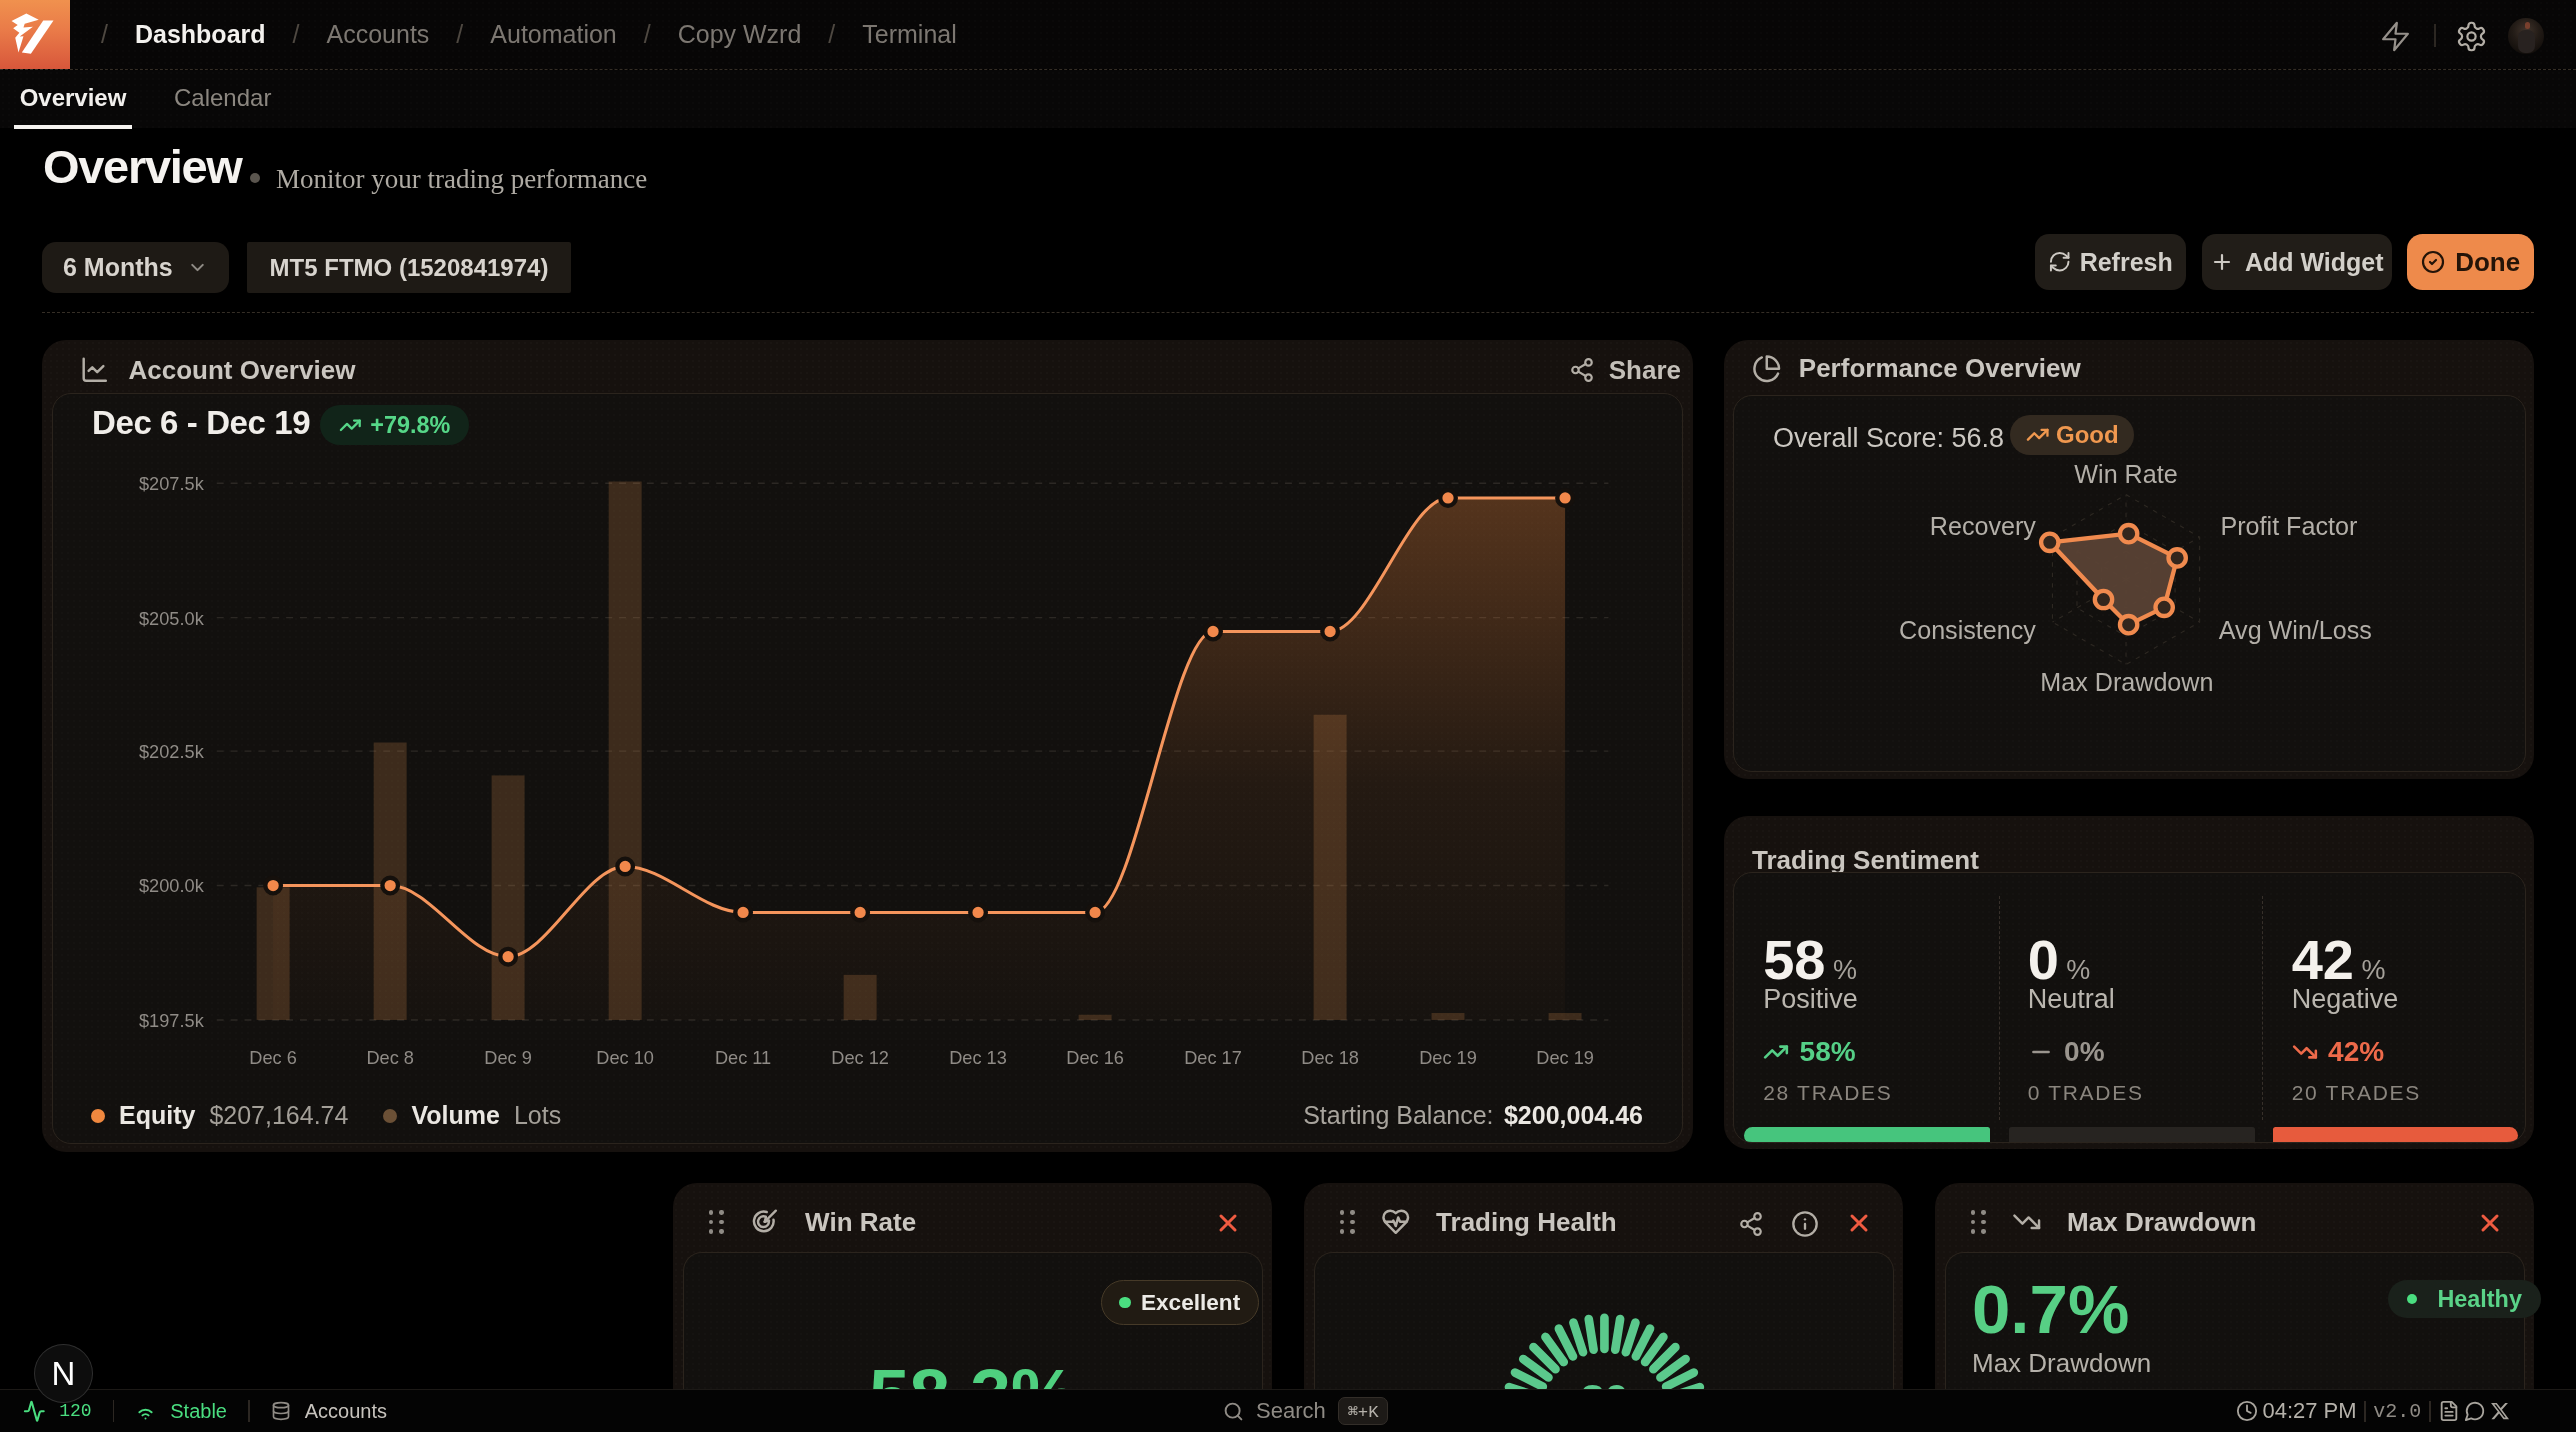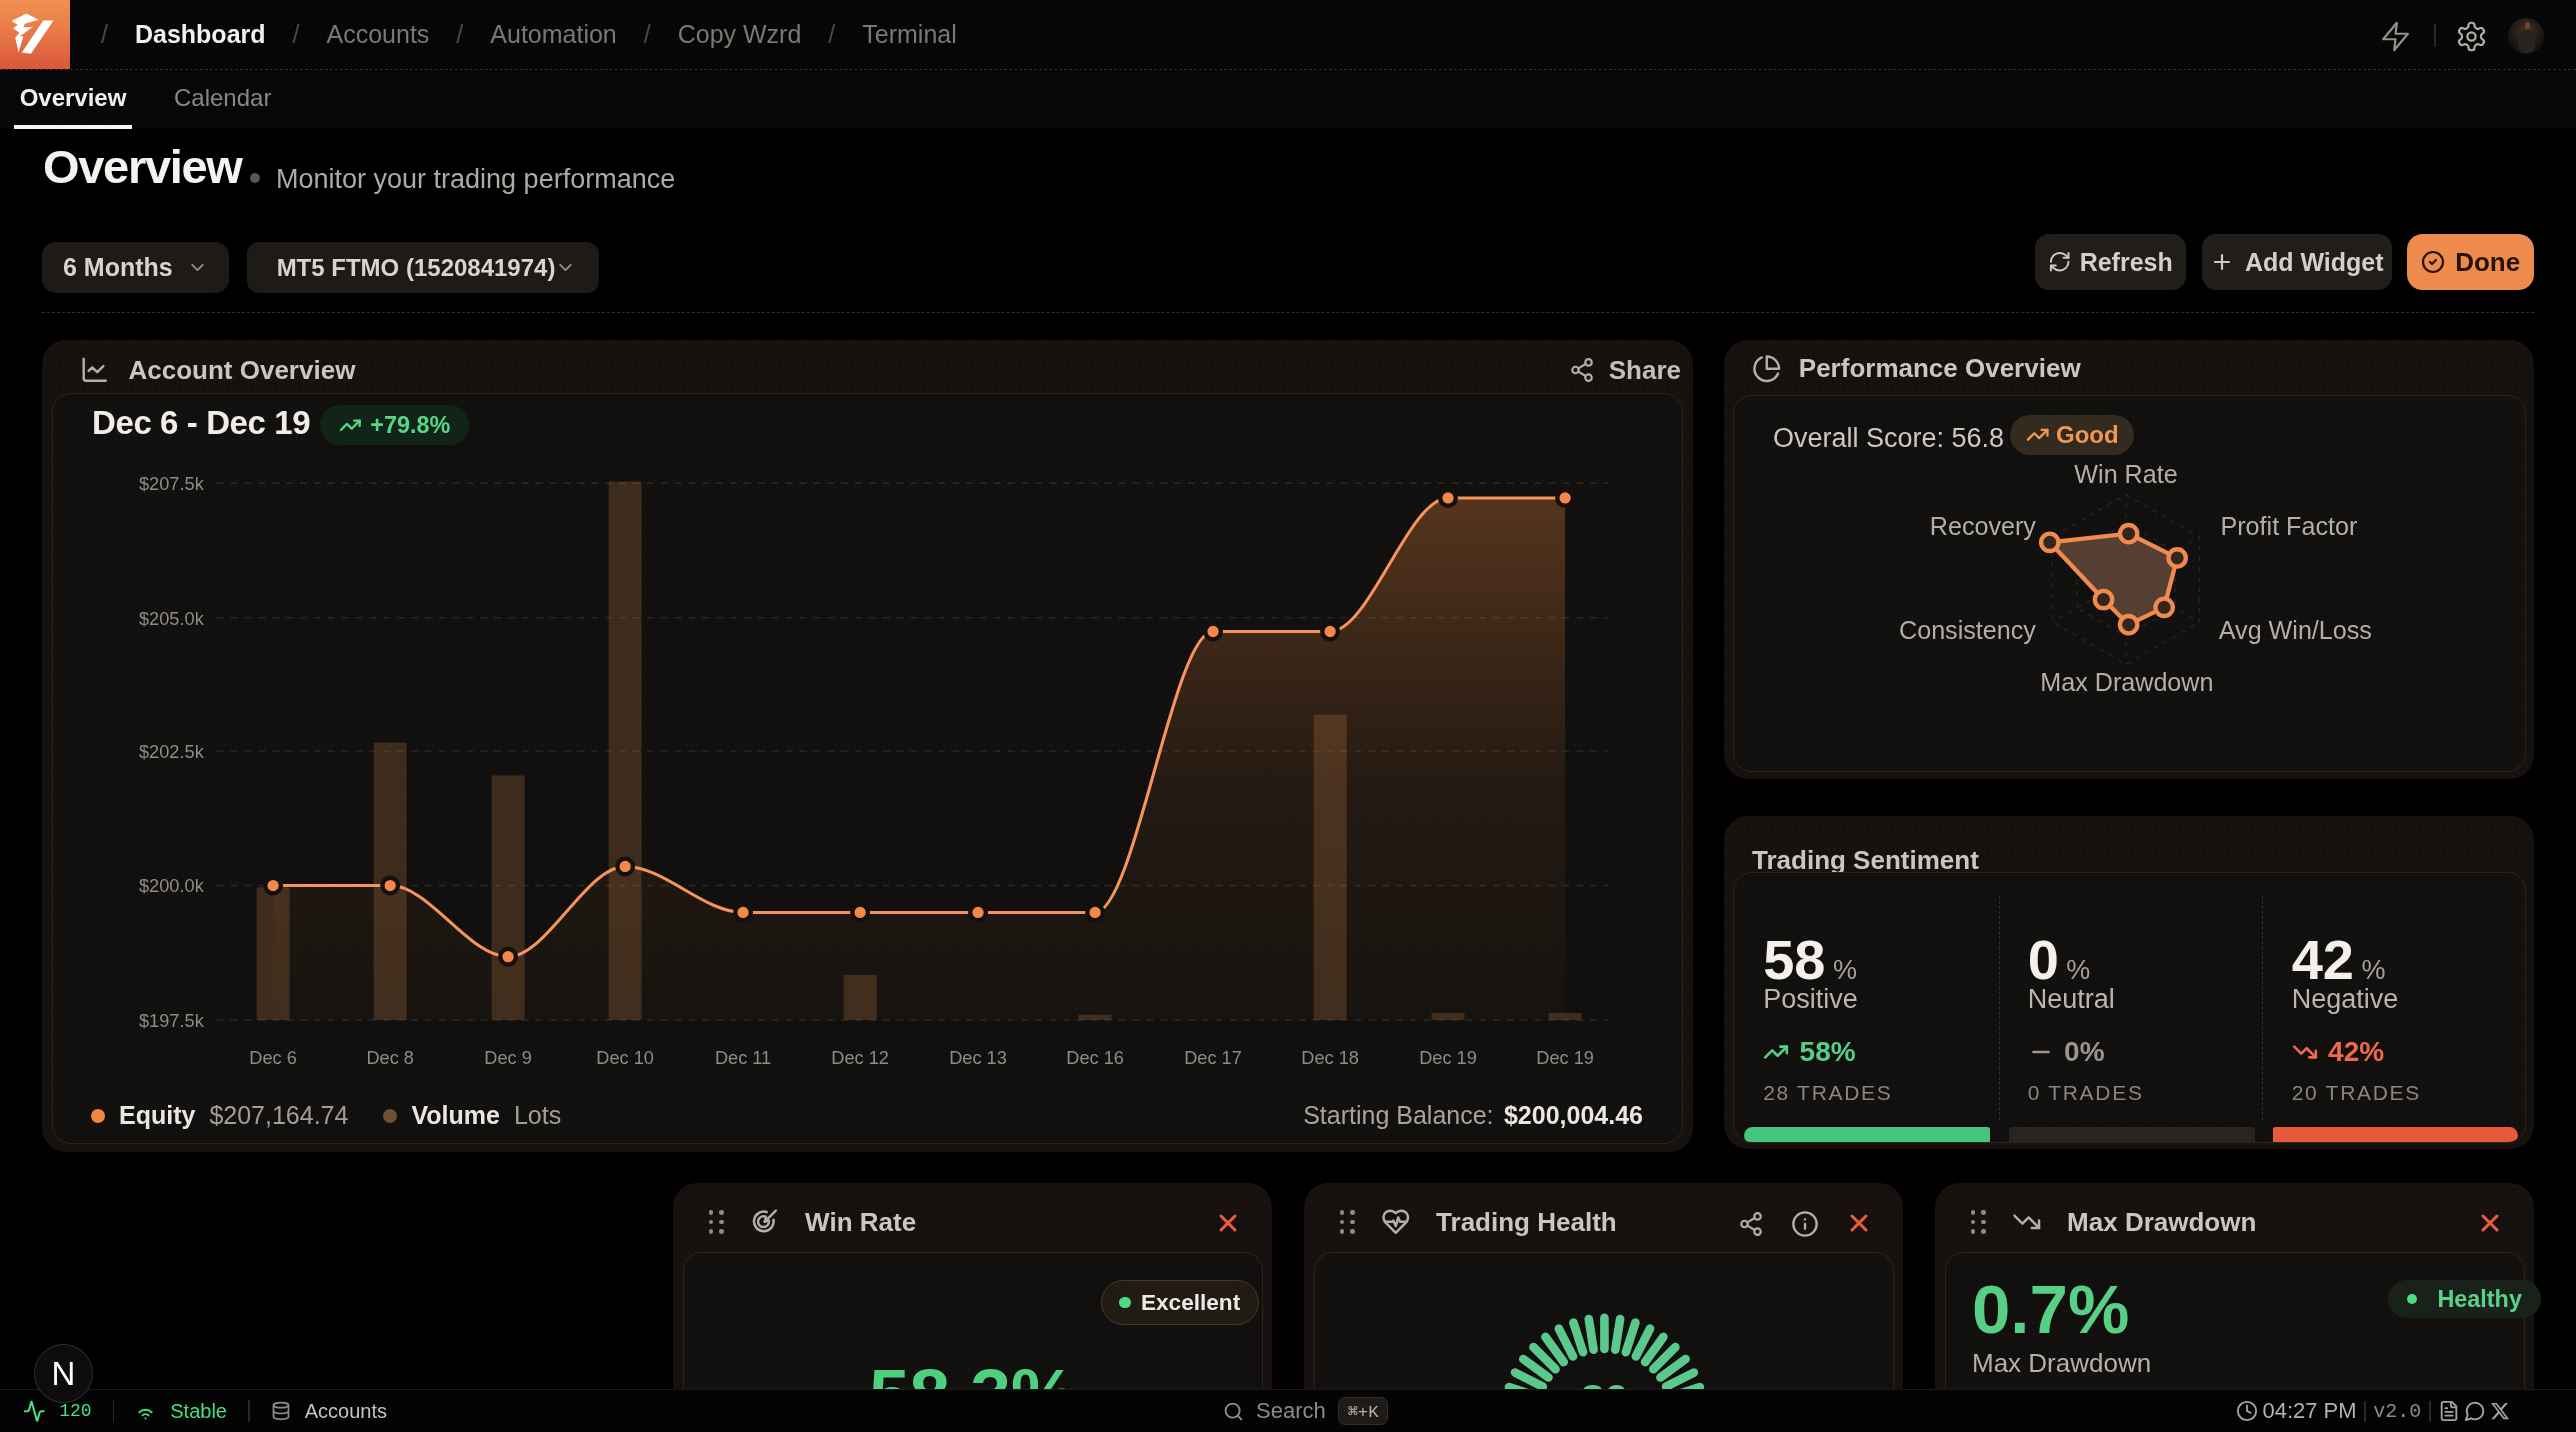--- a/index.html
+++ b/index.html
@@ -58,29 +58,29 @@
 <div style="position:absolute;left:9.5px;top:12px;width:17.3px;height:22.6px;background:#282220;border-radius:7px;"></div>
 </div>
 
 <div class="abs" style="left:0;top:70px;width:2576px;height:58px;background-color:#080707;background-image:radial-gradient(rgba(255,255,255,0.010) 0.9px,transparent 1px);background-size:6px 6px;"></div>
 <div class="abs" style="left:14px;top:70px;width:118px;height:55px;display:flex;align-items:center;justify-content:center;font-size:24px;font-weight:600;color:#f2f0ed;">Overview</div>
 <div class="abs" style="left:14px;top:125px;width:118px;height:3.5px;background:#f5f3f0;"></div>
 <div class="abs" style="left:174px;top:70px;height:55px;display:flex;align-items:center;font-size:24px;color:#8c8780;">Calendar</div>
 
 <div class="abs" style="left:43px;top:139px;font-size:47px;font-weight:700;color:#f5f3f0;letter-spacing:-1.3px;">Overview</div>
 <div class="abs" style="left:250px;top:173px;width:10.4px;height:10.4px;border-radius:50%;background:#5a554e;"></div>
-<div class="abs" style="left:276px;top:164px;font-size:27px;color:#aeaaa3;">Monitor your trading performance</div>
+<div class="abs" style="left:276px;top:164px;font-size:27px;color:#aeaaa3;font-family:Liberation Serif, serif;">Monitor your trading performance</div>
 
 <div class="abs row" style="left:42px;top:242px;width:187px;height:51px;background:#1e1a15;border-radius:14px;padding:0 21px;justify-content:space-between;">
 <span style="font-size:25px;font-weight:600;color:#d8d4ce;">6 Months</span>
 <svg width="21" height="21" viewBox="0 0 24 24" fill="none" stroke="#8f8b85" stroke-width="2.4" stroke-linecap="round" stroke-linejoin="round">
         <path d="m6 9 6 6 6-6"></path>
       </svg>
 </div>
-<div class="abs row" style="left:247px;top:242px;width:352px;height:51px;background:#1e1a15;border-radius:12px;padding:0 22.6px;justify-content:flex-end;">
+<div class="abs row" style="left:247px;top:242px;width:324px;height:51px;background:#1e1a15;border-radius:2px;padding:0 22.6px;justify-content:flex-end;">
 <span style="font-size:24px;font-weight:600;color:#d8d4ce;white-space:nowrap;">MT5 FTMO (1520841974)</span>
 <svg width="21" height="21" viewBox="0 0 24 24" fill="none" stroke="#8f8b85" stroke-width="2.4" stroke-linecap="round" stroke-linejoin="round">
         <path d="m6 9 6 6 6-6"></path>
       </svg>
 </div>
 <div class="abs row" style="left:2035px;top:234px;width:151px;height:56px;background:#211d18;border-radius:14px;justify-content:center;gap:8px;">
 <svg width="23.4" height="23.4" viewBox="0 0 24 24" fill="none" stroke="#cdc9c3" stroke-width="2" stroke-linecap="round" stroke-linejoin="round">
         <path d="M3 12a9 9 0 0 1 9-9 9.75 9.75 0 0 1 6.74 2.74L21 8"></path>
         <path d="M21 3v5h-5"></path>
         <path d="M21 12a9 9 0 0 1-9 9 9.75 9.75 0 0 1-6.74-2.74L3 16"></path>

